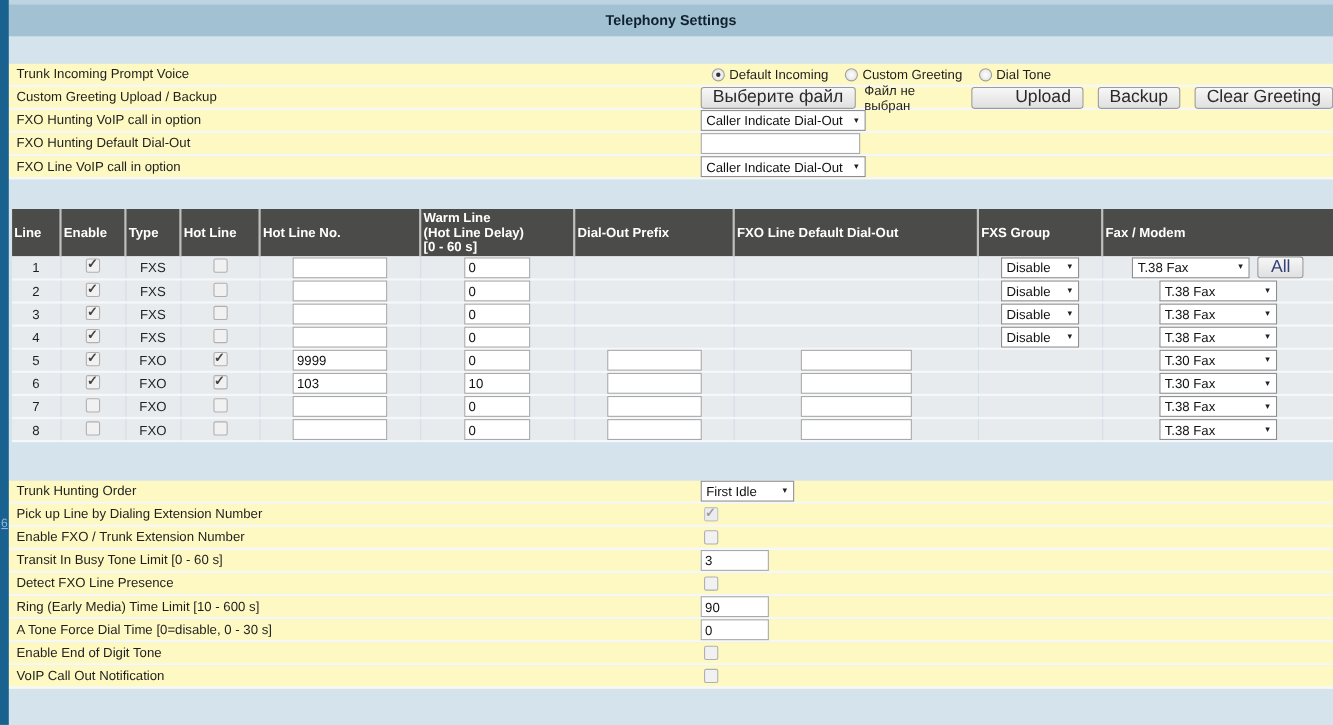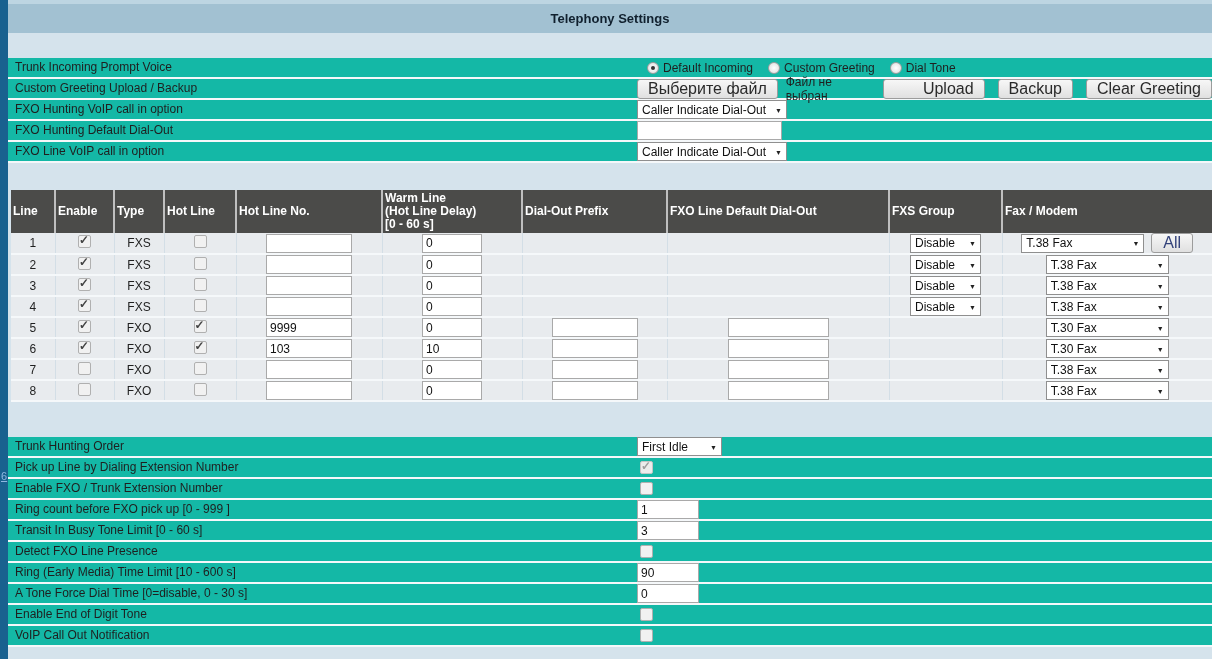--- a/index.html
+++ b/index.html
@@ -16,21 +16,21 @@
   .clipped-link { position:absolute; left:1px; top:470px; width:7px; overflow:hidden; color:#8fb7e0; text-decoration:underline; font-size:11px; cursor:pointer; }
   
   .top-strip { position:absolute; left:8px; top:0; width:1204px; height:4px; background:#bdd5e2; }
   .header-band { position:absolute; left:8px; top:4px; width:1204px; height:29px; background:#a2c1d2;
     display:flex; align-items:center; justify-content:center; }
   .header-band .title { font-weight:bold; font-size:13px; color:#10202e; }
 
   .content { position:absolute; left:8px; top:0; width:1204px; }
 
   
-  .form-row { display:flex; height:21px; background:#14b8a6; border-bottom:2px solid #f5f8fa; align-items:center; }
+  .form-row { display:flex; height:21px; background:#fef9c3; border-bottom:2px solid #f5f8fa; align-items:center; }
   .form-row .lbl { width:627px; padding-left:7px; line-height:21px; color:#1f1f1f; white-space:nowrap; overflow:hidden; }
   .form-row .val { flex:1; display:flex; align-items:center; height:21px; }
 
   .top-form { position:absolute; top:58px; left:0; width:1204px; }
   .bottom-form { position:absolute; top:437px; left:0; width:1204px; }
 
   
   .txt { height:19px; border:1px solid #a9a9a9; background:#fff; font-family:"Liberation Sans",sans-serif; font-size:12px; padding:0 3px; color:#111; }
   
   .sel { position:relative; display:inline-flex; align-items:center; height:19px; background:#fff; border:1px solid #8f8f8f; padding:0 16px 0 4px; color:#111; white-space:nowrap; cursor:default; }
@@ -62,21 +62,21 @@
   table.line-table th:first-child { border-left:none; }
   table.line-table td { height:21px; background:#e8ebee; text-align:center; vertical-align:middle;
     border-left:1px solid #d3dee6; border-bottom:2px solid #f5f8fa; padding:0; }
   table.line-table td:first-child { border-left:none; }
   .fax-cell-inner { display:inline-flex; align-items:center; gap:7px; }
 
   .filename { margin-left:8px; color:#1f1f1f; }
   .ml2 { margin-left:2px; } .ml5 { margin-left:5px; } .ml12 { margin-left:12px; }
   .ml24 { margin-left:24px;padding-left:39px; } .ml13 { margin-left:13px; }
   .w150 { width:150px;text-align:center; } .w145 { width:145px; } .w85 { width:85px; } .w62 { width:62px; }
-  .w86 { width:86px; } .w60 { width:60px; } .w101 { width:101px; } .w71 { width:71px; } .w115 { width:123px; }
+  .w86 { width:86px; } .w60 { width:60px; } .w101 { width:101px; } .w71 { width:71px; } .w115 { width:107px; }
 </style>
 </head>
 <body>
 
 <div class="left-strip">
   <span class="clipped-link">6</span>
 </div>
 <div class="top-strip"></div>
 <div class="header-band">
   <span class="title">Telephony Settings</span>
@@ -340,26 +340,20 @@
           </span>
         </div>
     </div>
     <div class="form-row">
       <div class="lbl">Enable FXO / Trunk Extension Number</div>
       <div class="val">
           <span class="cb ml5"></span>
         </div>
     </div>
     <div class="form-row">
-      <div class="lbl">Ring count before FXO pick up [0 - 999 ]</div>
-      <div class="val">
-          <input class="txt w62 ml2" value="1" style="">
-        </div>
-    </div>
-    <div class="form-row">
       <div class="lbl">Transit In Busy Tone Limit [0 - 60 s]</div>
       <div class="val">
           <input class="txt w62 ml2" value="3" style="">
         </div>
     </div>
     <div class="form-row">
       <div class="lbl">Detect FXO Line Presence</div>
       <div class="val">
           <span class="cb ml5"></span>
         </div>

